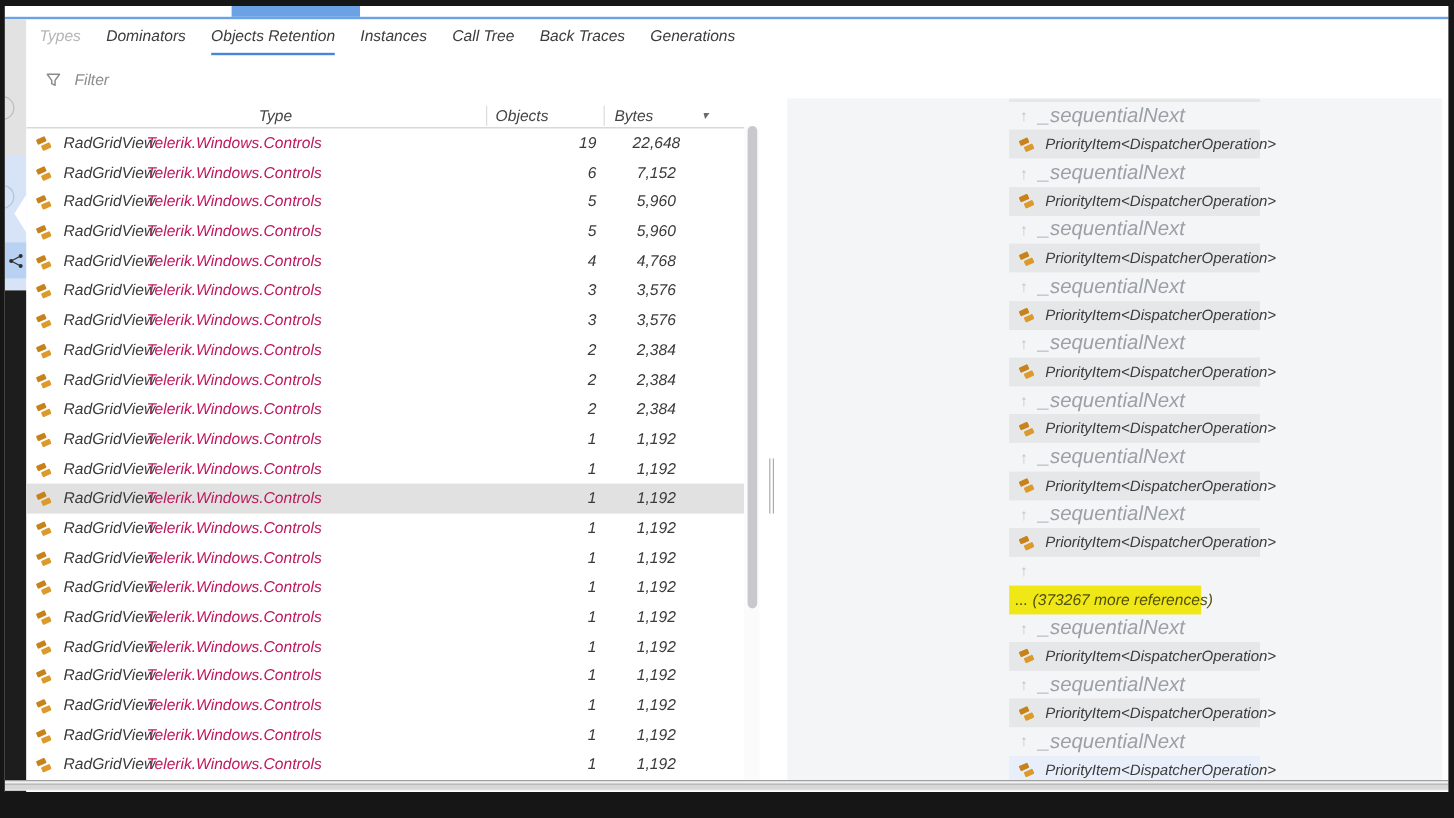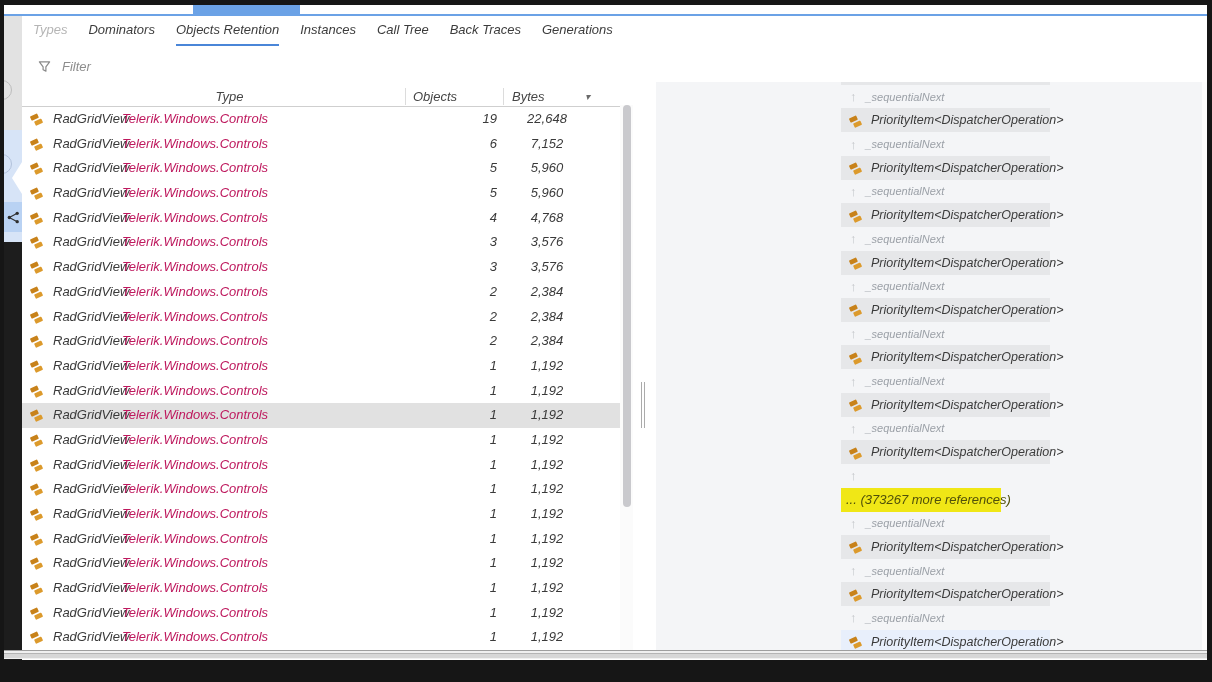--- a/index.html
+++ b/index.html
@@ -79,21 +79,21 @@
   .gitem.box-partial { height:3px; }
   .gitem.box.selected { background:#e8effb; }
   .gitem.edge { width:209px; height:23.4px; display:flex; align-items:center; background:transparent; }
   .gitem.more { width:160px; height:24px; background:#f0e716; display:flex; align-items:center;
     font-size:13px; color:#50500a; padding-left:5px; }
   .gicon { display:none; width:13px; height:13px; margin-left:8px; flex:0 0 auto; }
   .gitem.box .gicon { display:block; }
   .garrow { display:none; margin-left:9px; font-size:13px; font-weight:bold; color:#c3c5c9; }
   .gitem.edge .garrow { display:inline; }
   .glabel { margin-left:9px; font-size:12.5px; color:#3b3b3b; white-space:nowrap; }
-  .gitem.edge .glabel { font-size:11px; color:#9ba0a7; }
+  .gitem.edge .glabel { font-size:17px; color:#9ba0a7; }
   .gitem.more .glabel { margin-left:0; font-size:13px; color:#50500a; }
 
   
   .hscroll { position:absolute; left:4px; top:650px; width:1203px; height:9px; background:#f0f0f0; border-top:1px solid #9f9f9f; }
   .hscroll-thumb { position:absolute; left:0; top:2px; width:100%; height:5px; background:#d7d7d7; border-top:1px solid #b5b5b5; }
 </style>
 </head>
 <body>
 
 <div class="app">

